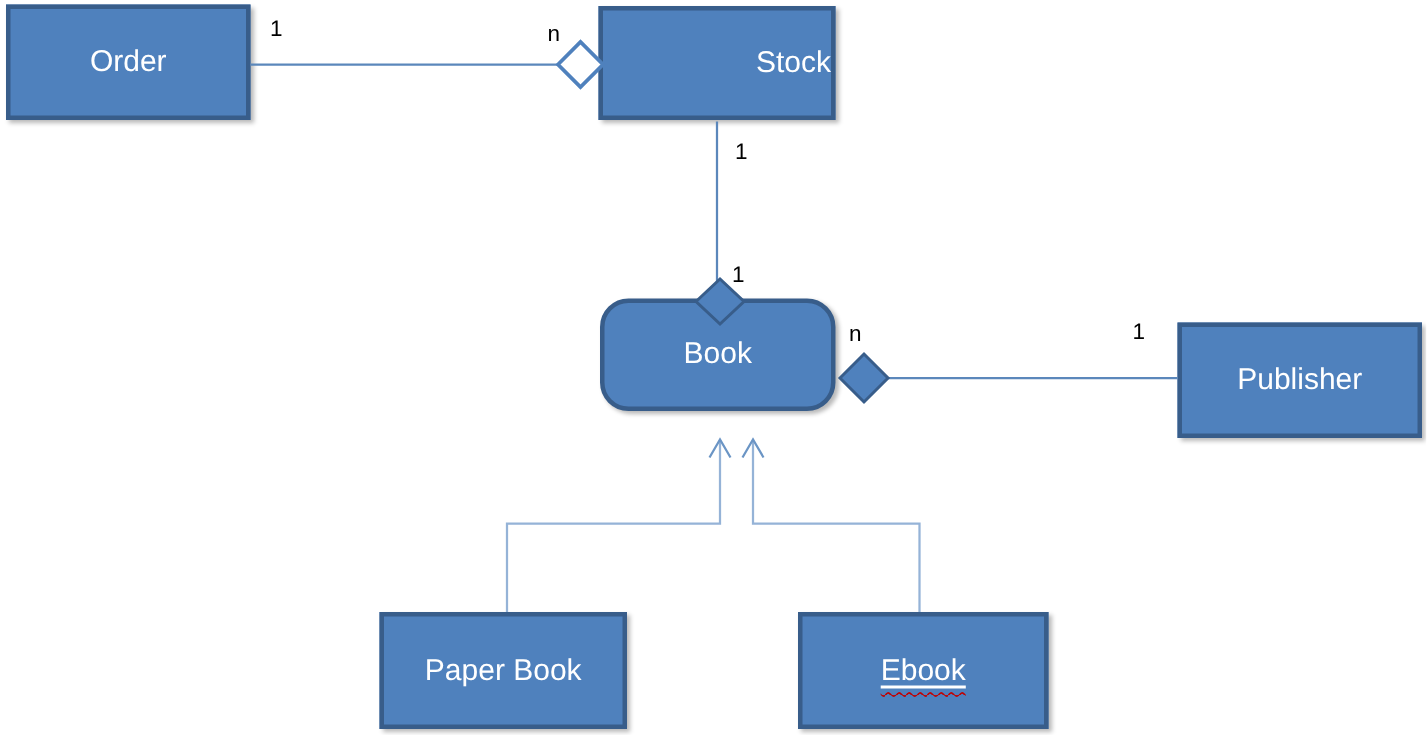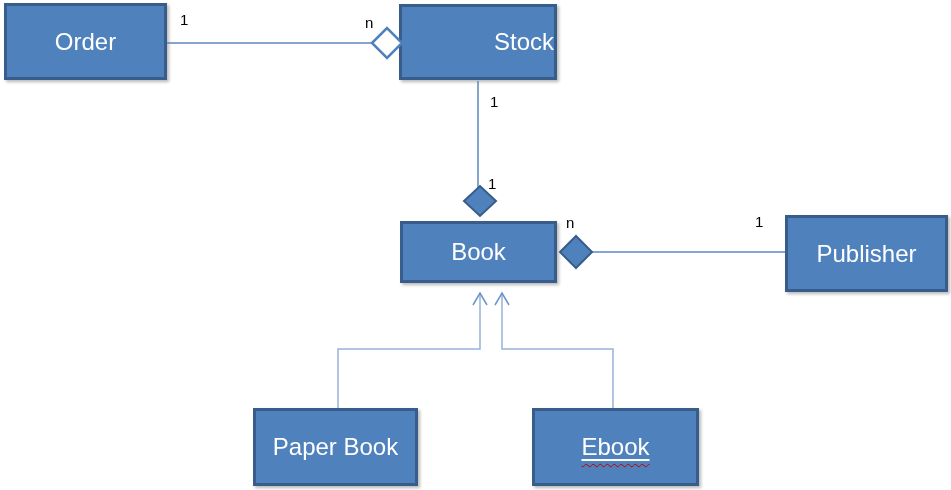--- a/index.html
+++ b/index.html
@@ -34,27 +34,27 @@
 
   .node {
     position: absolute;
     background: var(--node-fill);
     border: 3px solid var(--node-border);
     box-shadow: 2px 2px 3px rgba(0,0,0,0.28);
     display: flex;
     align-items: center;
     justify-content: center;
     color: var(--node-text);
-    font-size: 24px;
+    font-size: 20px;
     z-index: 1;
   }
 
   .node-order     { left: 4px;   top: 3px;   width: 163px; height: 77px; }
   .node-stock     { left: 399px; top: 4px;   width: 158px; height: 76px; justify-content: flex-end; }
-  .node-book      { left: 400px; top: 221px; width: 157px; height: 62px; }
+  .node-book      { left: 400px; top: 199px; width: 157px; height: 75px; border-radius: 19px; }
   .node-publisher { left: 785px; top: 215px; width: 163px; height: 77px; }
   .node-paperbook { left: 253px; top: 408px; width: 165px; height: 78px; }
   .node-ebook     { left: 532px; top: 408px; width: 167px; height: 78px; }
 
   .mult {
     position: absolute;
     color: var(--label-text);
     font-size: 15px;
     line-height: 18px;
     z-index: 3;

